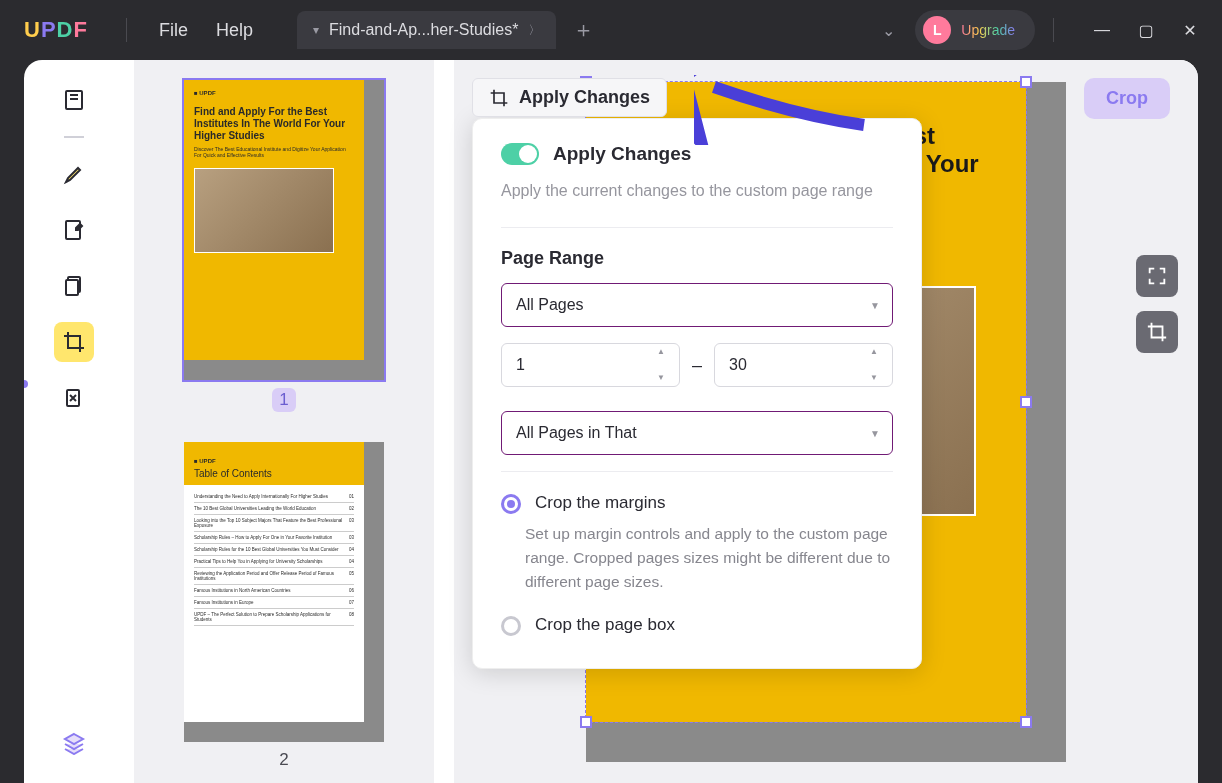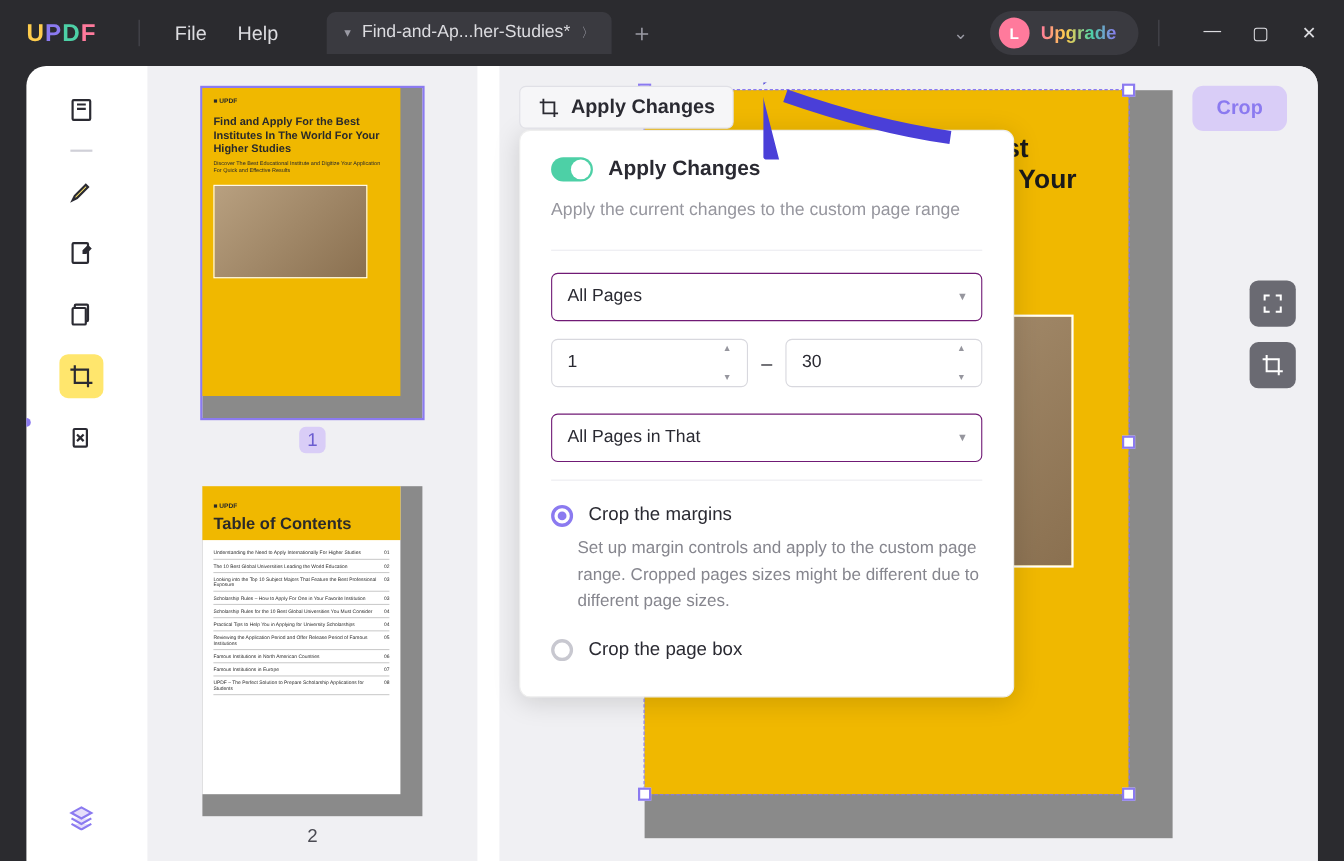--- a/index.html
+++ b/index.html
@@ -15,21 +15,21 @@
   .divider-v { width: 1px; height: 24px; background: #4a4a50; margin: 0 18px; }
   .menu-item { color: #dcdce0; font-size: 18px; padding: 6px 14px; cursor: pointer; }
   .tab-bar { display: flex; align-items: center; margin-left: 30px; }
   .tab { background: #3a3a40; border-radius: 8px 8px 0 0; padding: 10px 16px; display: flex; align-items: center; gap: 10px; color: #dcdce0; font-size: 16px; }
   .tab-icon { color: #9a9aa4; font-size: 12px; }
   .tab-add { color: #9a9aa4; font-size: 22px; margin-left: 16px; cursor: pointer; }
   .tabspacer { flex: 1; }
   .chevdown { color: #9a9aa4; font-size: 16px; margin: 0 20px; cursor: pointer; }
   .upgrade-pill { background: #3a3a40; border-radius: 22px; padding: 6px 20px 6px 8px; display: flex; align-items: center; gap: 10px; cursor: pointer; }
   .avatar { width: 28px; height: 28px; border-radius: 50%; background: #ff7a9c; color: #fff; display: flex; align-items: center; justify-content: center; font-size: 14px; font-weight: 600; }
-  .upgrade-text { font-size: 17px; font-weight: 700; background: linear-gradient(90deg, #ff7a9c, #ffcd4d, #4dd0a6, #8b7af0); -webkit-background-clip: text; -webkit-text-fill-color: transparent; }
+  .upgrade-text { font-size: 14px; font-weight: 400; background: linear-gradient(90deg, #ff7a9c, #ffcd4d, #4dd0a6, #8b7af0); -webkit-background-clip: text; -webkit-text-fill-color: transparent; }
   .win-controls { display: flex; gap: 24px; margin-left: 20px; margin-right: 10px; }
   .win-btn { color: #dcdce0; font-size: 16px; cursor: pointer; width: 20px; text-align: center; }
   
   
   .main-area { position: absolute; top: 60px; left: 24px; right: 24px; bottom: 0; background: #fff; border-radius: 18px 18px 0 0; overflow: hidden; }
   
   
   .left-toolbar { position: absolute; left: 0; top: 0; width: 100px; height: 100%; display: flex; flex-direction: column; align-items: center; padding-top: 20px; gap: 16px; }
   .tool-btn { width: 40px; height: 40px; border-radius: 8px; display: flex; align-items: center; justify-content: center; cursor: pointer; }
   .tool-btn.active { background: #ffe66d; }
@@ -43,21 +43,21 @@
   .thumb { margin-bottom: 30px; }
   .thumb-img { width: 200px; height: 300px; margin: 0 auto; background: #8a8a8a; position: relative; }
   .thumb.selected .thumb-img { outline: 2px solid #8b7af0; }
   .thumb-page { background: #f0b800; position: absolute; top: 0; left: 0; width: 180px; height: 280px; padding: 10px; }
   .thumb-page.toc { background: #fff; }
   .thumb-page.toc .toc-header { background: #f0b800; margin: -10px -10px 6px -10px; padding: 16px 10px 6px 10px; }
   .thumb-logo { font-size: 6px; font-weight: 700; color: #2a2a2a; }
   .thumb-title { font-size: 10px; font-weight: 800; color: #2a2a2a; margin-top: 10px; line-height: 1.2; }
   .thumb-sub { font-size: 5px; color: #2a2a2a; margin-top: 4px; }
   .thumb-photo { width: 140px; height: 85px; background: linear-gradient(135deg,#b8a080,#8a7050); margin-top: 10px; border:1px solid #fff; }
-  .toc-title { font-size: 15px; font-weight: 700; color: #2a2a2a; margin-top: 4px; }
+  .toc-title { font-size: 10px; font-weight: 400; color: #2a2a2a; margin-top: 4px; }
   .toc-line { font-size: 4.5px; color: #2a2a2a; border-bottom: 1px solid #ccc; padding: 3px 0; display:flex; justify-content:space-between; }
   .thumb-num { text-align: center; margin-top: 8px; font-size: 17px; color: #4a4a52; }
   .thumb-num.active { background: #d9cdf7; width: 24px; height: 24px; border-radius: 6px; margin: 8px auto 0; line-height: 24px; color: #6b5dd0; }
   
   
   .doc-view { position: absolute; left: 430px; top: 0; right: 0; bottom: 0; background: #f0f0f3; }
   .doc-page { position: absolute; left: 50%; top: 50%; transform: translate(-50%, -50%); width: 480px; height: 680px; background: #8a8a8a; }
   .doc-inner { position: absolute; top: 0; left: 0; width: 440px; height: 640px; background: #f0b800; padding: 40px 30px; outline: 1px dashed #8b7af0; }
   .crop-handle { position: absolute; width: 12px; height: 12px; background: #fff; border: 2px solid #8b7af0; }
   .doc-title { font-size: 24px; font-weight: 800; color: #1a1a1a; line-height: 1.2; }
@@ -292,20 +292,21 @@
     </div>
 
     <div class="panel">
       <div class="panel-row1">
         <div class="toggle"></div>
         <div class="panel-title">Apply Changes</div>
       </div>
       <div class="panel-desc">Apply the current changes to the custom page range</div>
       <div class="panel-sep"></div>
 
+      <div class="panel-label">Page Range</div>
       <div class="select-box">
         <span>All Pages</span>
         <span class="select-caret">▼</span>
       </div>
       <div class="range-row">
         <div class="num-input">
           <span>1</span>
           <div class="spinner">
               <span>▲</span>
               <span>▼</span>

